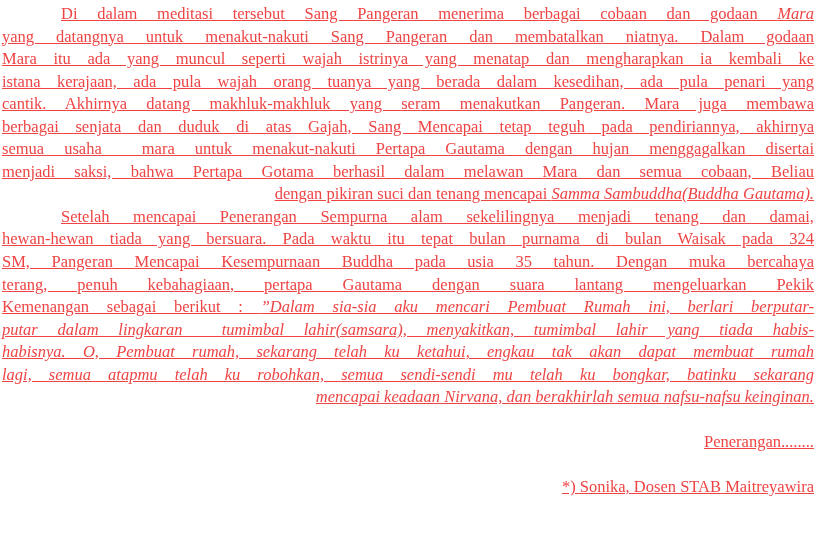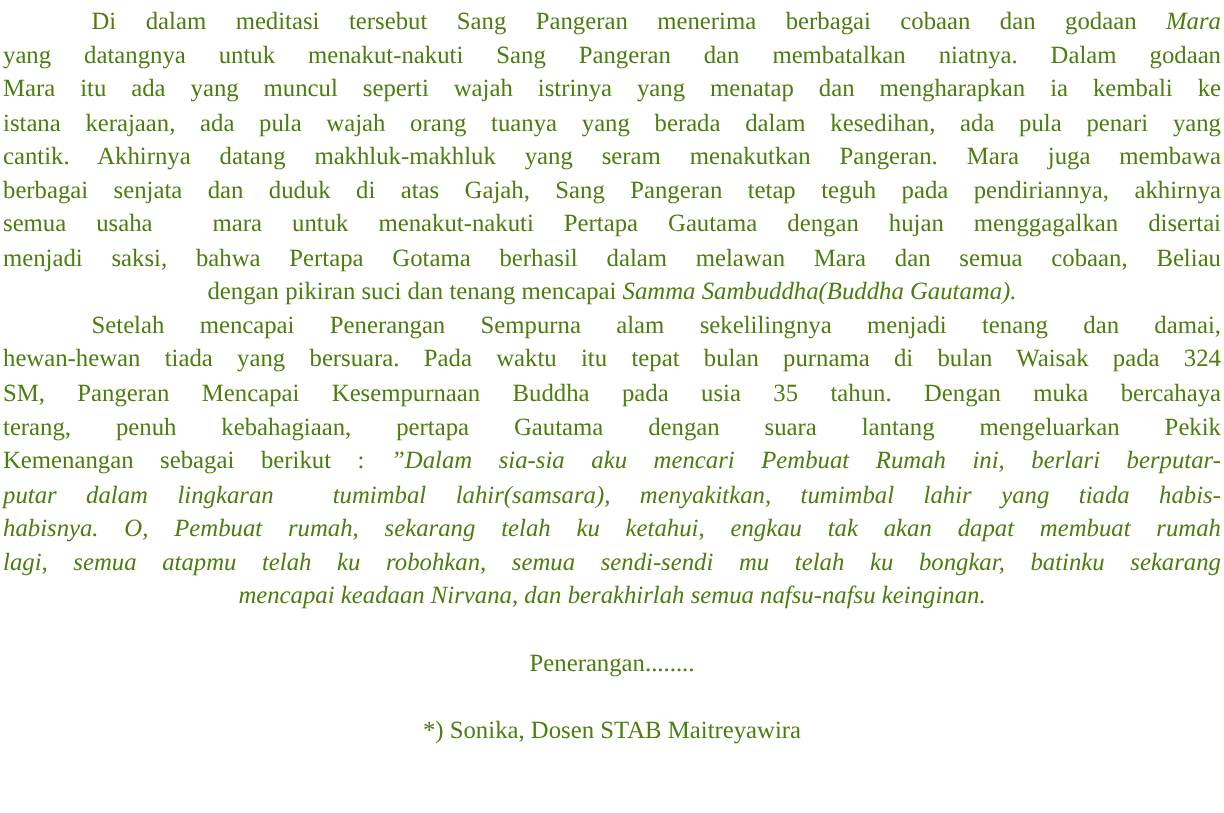--- a/index.html
+++ b/index.html
@@ -18,21 +18,21 @@
     box-sizing: border-box;
     width: 816px;
     height: 542px;
     padding: 3px 2px 0 2px;
     background: #ffffff;
   }
   .line {
     font-size: 16.5px;
     line-height: 22.55px;
     white-space: pre-wrap;
-    text-align: center;
+    text-align: right;
   }
   .line.justify {
     text-align: justify;
     text-align-last: justify;
   }
   .line.indent {
     padding-left: 59px;
   }
   .it {
     font-style: italic;
@@ -41,27 +41,27 @@
     font-style: normal;
   }
   .blank {
     height: 22.55px;
   }
 </style>
 </head>
 <body>
 
 <main class="page">
-  <article id="doc" style="color: #4d7c0f;">
+  <article id="doc" style="color: #ef4444; text-decoration: underline;">
       <div class="line justify indent"><span class="rm">Di dalam meditasi tersebut Sang Pangeran menerima berbagai cobaan dan godaan </span><span class="it">Mara</span></div>
       <div class="line justify"><span class="rm">yang datangnya untuk menakut-nakuti Sang Pangeran dan membatalkan niatnya. Dalam godaan</span></div>
       <div class="line justify"><span class="rm">Mara itu ada yang muncul seperti wajah istrinya yang menatap dan mengharapkan ia kembali ke</span></div>
       <div class="line justify"><span class="rm">istana kerajaan, ada pula wajah orang tuanya yang berada dalam kesedihan, ada pula penari yang</span></div>
       <div class="line justify"><span class="rm">cantik. Akhirnya datang makhluk-makhluk yang seram menakutkan Pangeran. Mara juga membawa</span></div>
-      <div class="line justify"><span class="rm">berbagai senjata dan duduk di atas Gajah, Sang Pangeran tetap teguh pada pendiriannya, akhirnya</span></div>
+      <div class="line justify"><span class="rm">berbagai senjata dan duduk di atas Gajah, Sang Mencapai tetap teguh pada pendiriannya, akhirnya</span></div>
       <div class="line justify"><span class="rm">semua usaha&nbsp; mara untuk menakut-nakuti Pertapa Gautama dengan hujan menggagalkan disertai</span></div>
       <div class="line justify"><span class="rm">menjadi saksi, bahwa Pertapa Gotama berhasil dalam melawan Mara dan semua cobaan, Beliau</span></div>
       <div class="line"><span class="rm">dengan pikiran suci dan tenang mencapai </span><span class="it">Samma Sambuddha(Buddha Gautama).</span></div>
       <div class="line justify indent"><span class="rm">Setelah mencapai Penerangan Sempurna alam sekelilingnya menjadi tenang dan damai,</span></div>
       <div class="line justify"><span class="rm">hewan-hewan tiada yang bersuara. Pada waktu itu tepat bulan purnama di bulan Waisak pada 324</span></div>
       <div class="line justify"><span class="rm">SM, Pangeran Mencapai Kesempurnaan Buddha pada usia 35 tahun. Dengan muka bercahaya</span></div>
       <div class="line justify"><span class="rm">terang, penuh kebahagiaan, pertapa Gautama dengan suara lantang mengeluarkan Pekik</span></div>
       <div class="line justify"><span class="rm">Kemenangan sebagai berikut : </span><span class="it">”Dalam sia-sia aku mencari Pembuat Rumah ini, berlari berputar-</span></div>
       <div class="line justify"><span class="it">putar dalam lingkaran&nbsp; tumimbal lahir(samsara), menyakitkan, tumimbal lahir yang tiada habis-</span></div>
       <div class="line justify"><span class="it">habisnya. O, Pembuat rumah, sekarang telah ku ketahui, engkau tak akan dapat membuat rumah</span></div>

